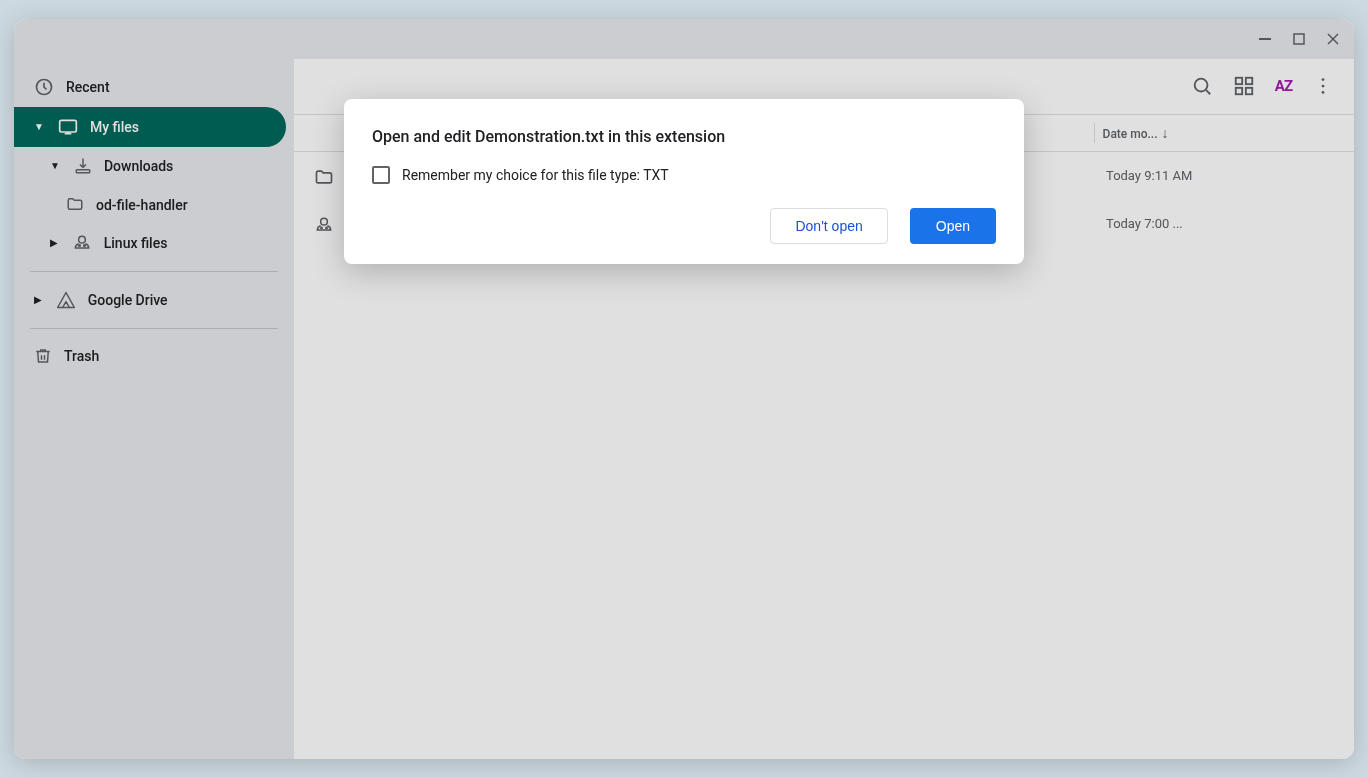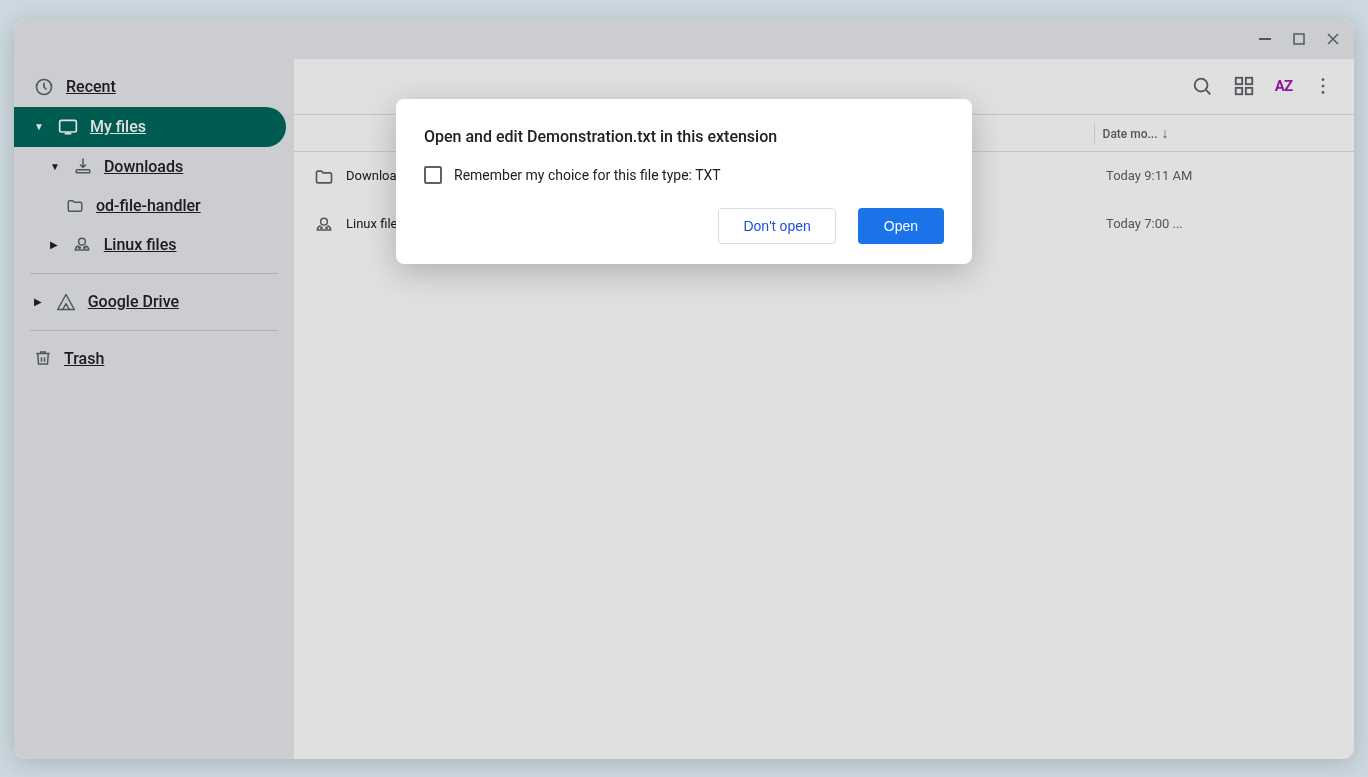--- a/index.html
+++ b/index.html
@@ -80,23 +80,22 @@
     .sidebar-icon {
       font-size: 18px;
       color: #5f6368;
       display: flex;
       align-items: center;
     }
     .sidebar-item.active .sidebar-icon {
       color: #fff;
     }
     .sidebar-section-label {
-      font-size: 16px;
+      font-size: 14px;
       font-weight: 500;
-      text-decoration: underline;
     }
     .sidebar-arrow {
       font-size: 12px;
       margin-right: 2px;
     }
     .sidebar-divider {
       height: 1px;
       background: #c5c8cc;
       margin: 8px 16px;
     }
@@ -181,21 +180,21 @@
       align-items: flex-start;
       justify-content: center;
       padding-top: 80px;
       z-index: 100;
     }
     .dialog {
       background: #fff;
       border-radius: 8px;
       box-shadow: 0 8px 32px rgba(0,0,0,0.22);
       padding: 28px 28px 20px 28px;
-      width: 576px;
+      width: 680px;
       display: flex;
       flex-direction: column;
       gap: 20px;
     }
     .dialog-title {
       font-size: 16px;
       font-weight: 500;
       color: #202124;
     }
     .dialog-checkbox-row {

